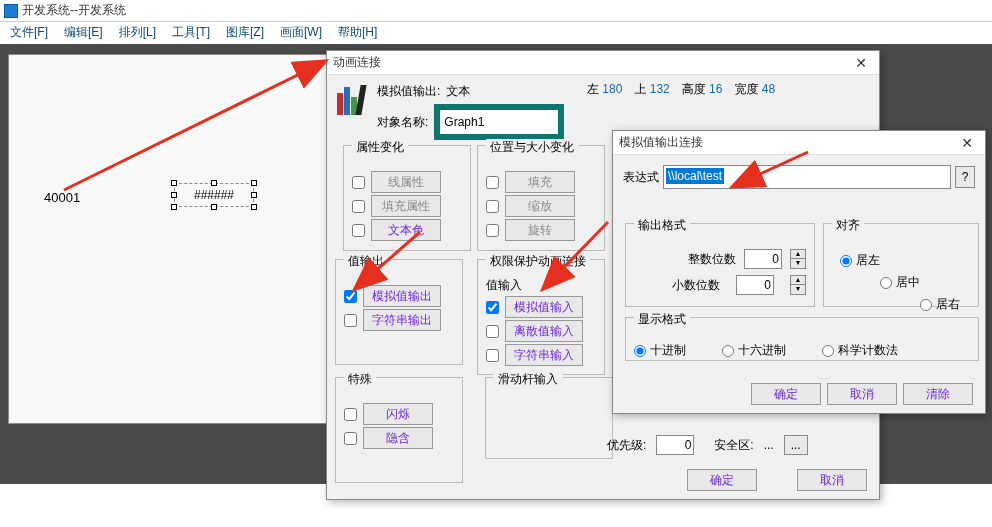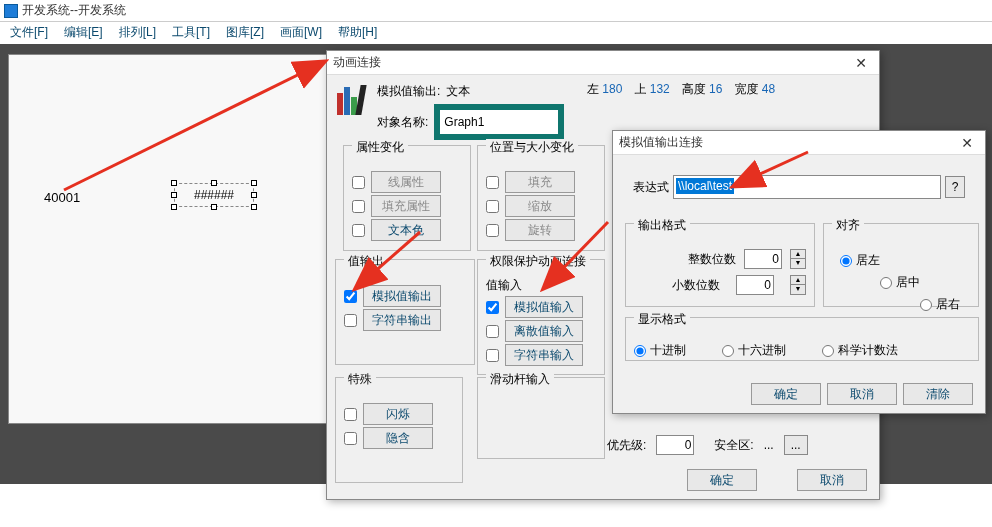--- a/index.html
+++ b/index.html
@@ -26,31 +26,31 @@
 .obj-header .info { flex: 1; }
 .obj-header .row { display: flex; align-items: center; gap: 6px; margin-bottom: 4px; }
 .obj-header .info .inp { border: 6px solid #0f766e; background: #fff; height: 20px; padding: 12px 4px; }
 .pos-info { position: absolute; top: 6px; left: 260px; display: flex; gap: 12px; color: #000; }
 .tip-row { position: absolute; top: 30px; left: 260px; display: flex; align-items: center; gap: 6px; }
 .tip-row .tip-inp { border: 1px solid #888; background: #fff; width: 170px; height: 20px; padding: 0 4px; }
 .fieldset { border: 1px solid #bbb; margin: 4px; padding: 6px 8px 10px 8px; position: absolute; }
 .fieldset .legend { position: relative; top: -13px; background: #f0f0f0; padding: 0 4px; color: #000; display: inline-block; }
 .frow { display: flex; align-items: center; gap: 6px; margin: 2px 0; }
 .frow input[type=checkbox] { width: 13px; height: 13px; }
-.btn { background: #e8e8e8; border: 1px solid #999; height: 22px; min-width: 70px; padding: 0 8px; cursor: default; color: #0c4a6e; }
+.btn { background: #e8e8e8; border: 1px solid #999; height: 22px; min-width: 70px; padding: 0 8px; cursor: default; color: #6d28d9; }
 .btn.disabled { color: #888; }
 .num-inp { width: 38px; height: 20px; border: 1px solid #888; text-align: right; padding-right: 2px; background: #fff; }
 .spin { display: inline-flex; flex-direction: column; border: 1px solid #888; }
 .spin div { width: 14px; height: 9px; background: #e8e8e8; font-size: 7px; text-align: center; line-height: 8px; border-bottom: 1px solid #888; }
 .spin div:last-child { border-bottom: 0; }
 .bottom-btns { position: absolute; bottom: 8px; right: 12px; display: flex; gap: 40px; }
 .prio-row { position: absolute; bottom: 44px; left: 280px; display: flex; align-items: center; gap: 10px; }
 .dots-btn { width: 24px; height: 20px; border: 1px solid #888; background: #e8e8e8; text-align: center; }
 .analog-dlg { top: 130px; left: 612px; width: 374px; height: 284px; }
-.analog-body { padding: 20px; position: relative; height: 258px; border-radius: 29px; }
+.analog-body { padding: 10px; position: relative; height: 258px; border-radius: 29px; }
 .expr-row { display: flex; align-items: center; gap: 4px; margin-bottom: 12px; }
 .expr-inp { flex: 1; height: 24px; border: 1px solid #888; background: #fff; padding: 2px; }
 .expr-sel { display: inline-block; background: #0078d7; color: #fff; padding: 1px 2px; }
 .q-btn { width: 20px; height: 22px; border: 1px solid #888; background: #e8e8e8; text-align: center; }
 .radio-row { display: flex; align-items: center; gap: 4px; margin: 5px 0; }
 .radio-row input[type=radio] { width: 12px; height: 12px; }
 .analog-btns { position: absolute; bottom: 8px; right: 12px; display: flex; gap: 6px; }
 .arrow { position: absolute; pointer-events: none; z-index: 999; }
 .arrow svg { overflow: visible; }
 </style>
@@ -145,21 +145,21 @@
       <div class="frow">
           <input type="checkbox" style="">
           <button class="btn disabled">缩放</button>
         </div>
       <div class="frow">
           <input type="checkbox" style="">
           <button class="btn disabled">旋转</button>
         </div>
     </div>
 
-    <div class="fieldset" style="top:180px;left:4px;width:140px;height:106px">
+    <div class="fieldset" style="top:180px;left:4px;width:128px;height:106px">
       <span class="legend">值输出</span>
       <div class="frow">
           <input type="checkbox" checked="" style="">
           <button class="btn">模拟值输出</button>
         </div>
       <div class="frow">
           <input type="checkbox" style="">
           <button class="btn">字符串输出</button>
         </div>
     </div>
@@ -186,21 +186,21 @@
       <div class="frow">
           <input type="checkbox" style="">
           <button class="btn">闪烁</button>
         </div>
       <div class="frow">
           <input type="checkbox" style="">
           <button class="btn">隐含</button>
         </div>
     </div>
 
-    <div class="fieldset" style="top:298px;left:146px;width:128px;height:82px">
+    <div class="fieldset" style="top:298px;left:154px;width:128px;height:82px">
       <span class="legend">滑动杆输入</span>
     </div>
 
     <div class="prio-row">
       <span>优先级:</span>
       <input class="num-inp" value="0" style="">
       <span style="margin-left:10px">安全区:</span>
       <span>...</span>
       <button class="dots-btn">...</button>
     </div>

